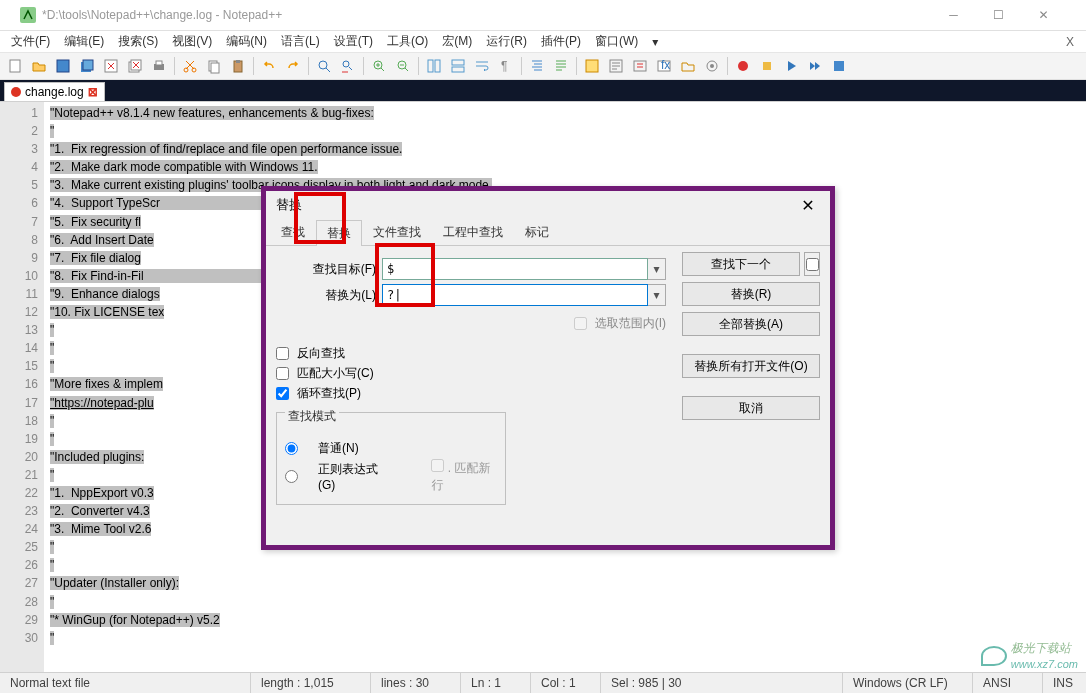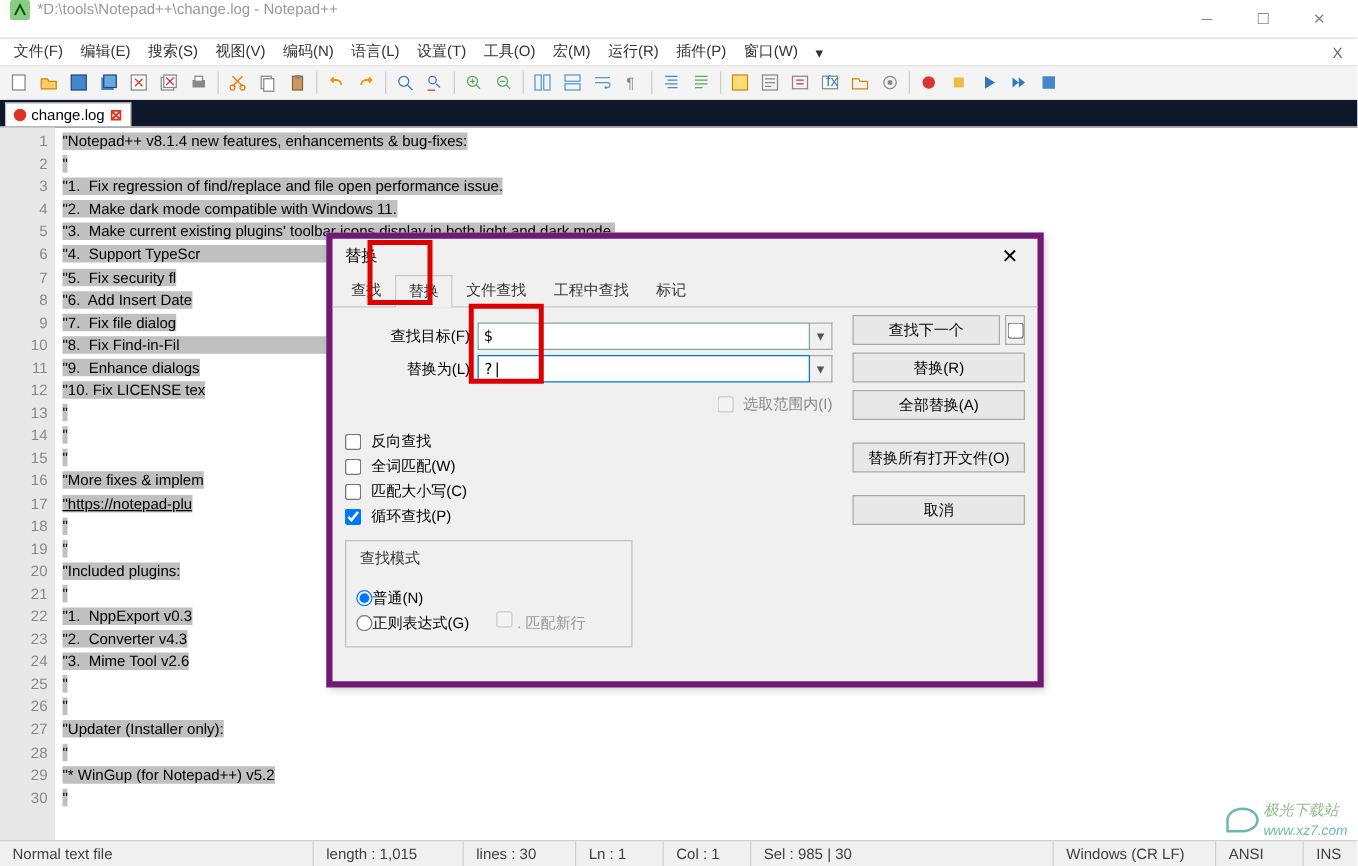--- a/index.html
+++ b/index.html
@@ -1,17 +1,17 @@
 <!DOCTYPE html>
 <html><head>
 <meta charset="utf-8">
 <style>
 * { margin:0; padding:0; box-sizing:border-box; font-family:"Microsoft YaHei","Segoe UI",Tahoma,sans-serif; font-size:12px; }
 body { background:#fff; width:1086px; height:693px; overflow:hidden; position:relative; }
-.titlebar { height:30px; background:#fff; display:flex; align-items:flex-start; padding:0 8px; color:#999; }
+.titlebar { height:30px; background:#fff; display:flex; align-items:center; padding:0 20px; color:#999; }
 .titlebar .icon { width:16px; height:16px; margin-right:6px; }
 .titlebar .title { flex:1; }
 .titlebar .winbtn { width:45px; height:30px; display:flex; align-items:center; justify-content:center; color:#888; }
 .menubar { height:22px; display:flex; align-items:center; padding:0 4px; border-top:1px solid #e0e0e0; }
 .menubar .menu { padding:2px 6px; margin:0 1px; color:#333; }
 .menubar .xbtn { margin-left:auto; padding:0 8px; color:#666; }
 .toolbar { height:28px; background:#f4f4f4; border-top:1px solid #e6e6e6; border-bottom:1px solid #e0e0e0; display:flex; align-items:center; padding:0 4px; gap:2px; }
 .toolbar .tbtn { width:22px; height:22px; display:flex; align-items:center; justify-content:center; }
 .toolbar .sep { width:1px; height:18px; background:#ccc; margin:0 2px; }
 .tabbar { height:22px; background:#0f172a; border-bottom:1px solid #d0d0d0; display:flex; align-items:flex-end; padding:0 4px; }
@@ -35,23 +35,23 @@
 .dtab.active { background:#f0f0f0; border-color:#c8c8c8; position:relative; top:1px; }
 .dbody { padding:8px 10px; position:relative; height:calc(100% - 52px); }
 .row { display:flex; align-items:center; margin:4px 0; }
 .row .lab { width:100px; text-align:right; margin-right:6px; }
 .row input[type=text] { flex:1; height:22px; border:1px solid #7a9; padding:0 4px; font-family:monospace; }
 .dropbtn { width:18px; height:22px; border:1px solid #aaa; border-left:none; display:flex;align-items:center;justify-content:center;color:#555; }
 .btncol { position:absolute; right:10px; top:6px; width:138px; display:flex; flex-direction:column; gap:6px; }
 .btncol button { height:24px; background:#e8e8e8; border:1px solid #aaa; }
 .chk { display:flex; align-items:center; gap:8px; margin:3px 0; }
 .chk input { width:13px;height:13px; }
-.fieldset { border:1px solid #c0c0c0; padding:18px 8px 8px; margin-top:6px; }
+.fieldset { border:1px solid #c0c0c0; padding:8px 8px 8px; margin-top:6px; }
 .fieldset .legend { font-size:12px; color:#333; position:relative; top:-13px; background:#f0f0f0; padding:0 3px; display:inline-block; }
-.radio { display:flex; align-items:center; gap:0; margin:2px 0; }
+.radio { display:flex; align-items:center; gap:20px; margin:2px 0; }
 .slider { width:100px; height:4px; background:#ccc; position:relative; margin-top:6px; margin-left:20px; }
 .slider .thumb { position:absolute; width:8px;height:12px;background:#0078d4; top:-4px; left:80px; }
 .redbox { position:absolute; border:4px solid #d00; pointer-events:none; }
 .watermark { position:absolute; right:8px; bottom:22px; color:#7a7; font-size:14px; font-style:italic; display:flex; align-items:center; gap:4px; opacity:.8; }
 .watermark .logo { width:26px;height:20px;border:2px solid #4a9; border-radius:50% 50% 50% 0; }
 </style>
 </head>
 <body>
 
 <div class="titlebar">
@@ -365,24 +365,20 @@
             <input type="checkbox" disabled="" style="">
             <span>选取范围内(I)</span>
           </label>
       </div>
       <label class="chk">
           <input type="checkbox" style="">
           <span>反向查找</span>
         </label>
       <label class="chk">
           <input type="checkbox" style="">
-          <span>全词匹配(W)</span>
-        </label>
-      <label class="chk">
-          <input type="checkbox" style="">
           <span>匹配大小写(C)</span>
         </label>
       <label class="chk">
           <input type="checkbox" checked="" style="">
           <span>循环查找(P)</span>
         </label>
 
       <div style="display:flex;gap:20px;margin-top:4px">
         <div class="fieldset" style="width:230px">
           <span class="legend">查找模式</span>

